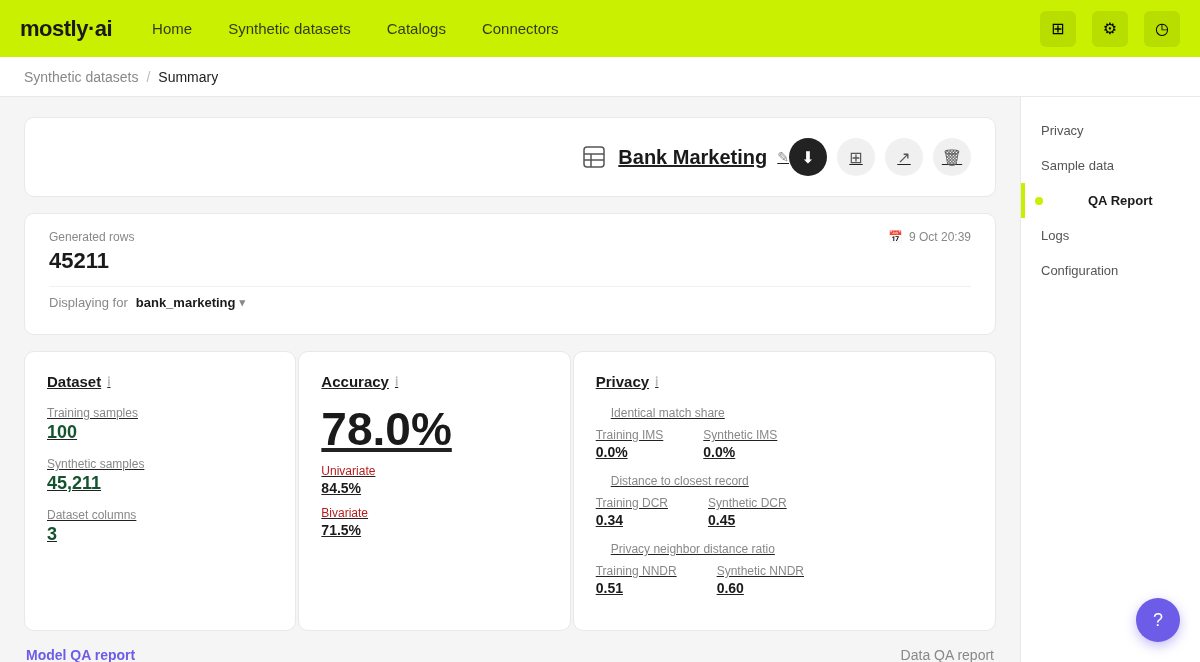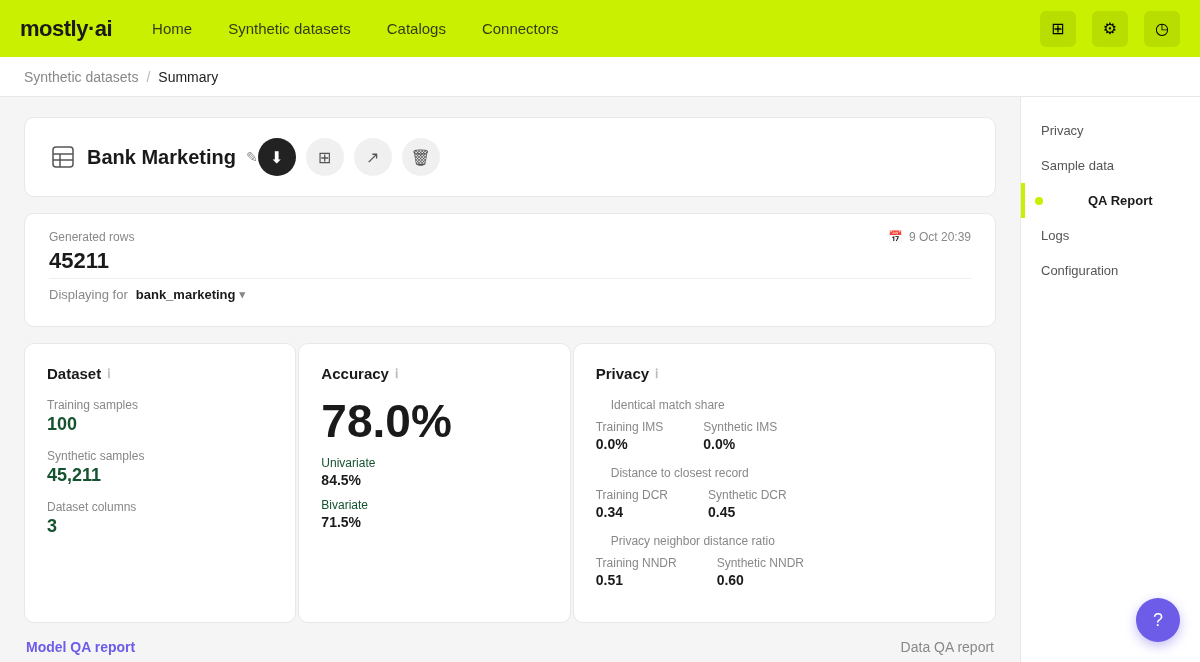--- a/index.html
+++ b/index.html
@@ -91,21 +91,22 @@
 
     
     .dataset-header-card {
       background: #fff;
       border-radius: 10px;
       padding: 20px 24px;
       margin-bottom: 16px;
       border: 1px solid #e8e8e8;
       display: flex;
       align-items: center;
-      justify-content: flex-start;
+      justify-content: flex-end;
+      text-decoration: underline;
     }
     .dataset-title-row {
       display: flex;
       align-items: center;
       gap: 10px;
     }
     .dataset-icon {
       width: 28px;
       height: 28px;
       display: flex;
@@ -159,21 +160,21 @@
       background: #fff;
       border-radius: 10px;
       padding: 16px 24px 20px;
       margin-bottom: 16px;
       border: 1px solid #e8e8e8;
     }
     .stats-meta {
       display: flex;
       justify-content: space-between;
       align-items: flex-start;
-      margin-bottom: 4px;
+      margin-bottom: 12px;
       gap: 33px;
     }
     .generated-label {
       font-size: 12px;
       color: #888;
       margin-bottom: 4px;
     }
     .generated-value {
       font-size: 22px;
       font-weight: 700;
@@ -204,20 +205,21 @@
       align-items: center;
       gap: 4px;
     }
     .chevron-down { font-size: 11px; color: #888; }
 
     
     .cards-row {
       display: flex;
       gap: 2px;
       margin-bottom: 16px;
+      text-decoration: underline;
     }
 
     
     .metric-card {
       background: #fff;
       border-radius: 10px;
       border: 1px solid #e8e8e8;
       padding: 20px 22px;
       flex: 1;
     }
@@ -246,21 +248,21 @@
     
     .accuracy-card { flex: 1.2; }
     .accuracy-big {
       font-size: 46px;
       font-weight: 700;
       color: #1a1a1a;
       line-height: 1;
       margin-bottom: 4px;
     }
     .accuracy-sub-metrics { margin-top: 12px; display: flex; flex-direction: column; gap: 10px; }
-    .acc-metric-label { font-size: 12px; color: #14532d; margin-bottom: 2px; }
+    .acc-metric-label { font-size: 12px; color: #b91c1c; margin-bottom: 2px; }
     .acc-metric-value { font-size: 14px; font-weight: 600; color: #1a1a1a; }
 
     
     .privacy-card { flex: 2; }
     .privacy-section { margin-bottom: 14px; }
     .privacy-section-title { font-size: 12px; color: #888; margin-bottom: 8px; font-weight: 500; margin-left: 15px; }
     .privacy-row { display: flex; gap: 40px; }
     .privacy-col-label { font-size: 12px; color: #888; margin-bottom: 2px; }
     .privacy-col-value { font-size: 14px; font-weight: 600; color: #1a1a1a; }
 

